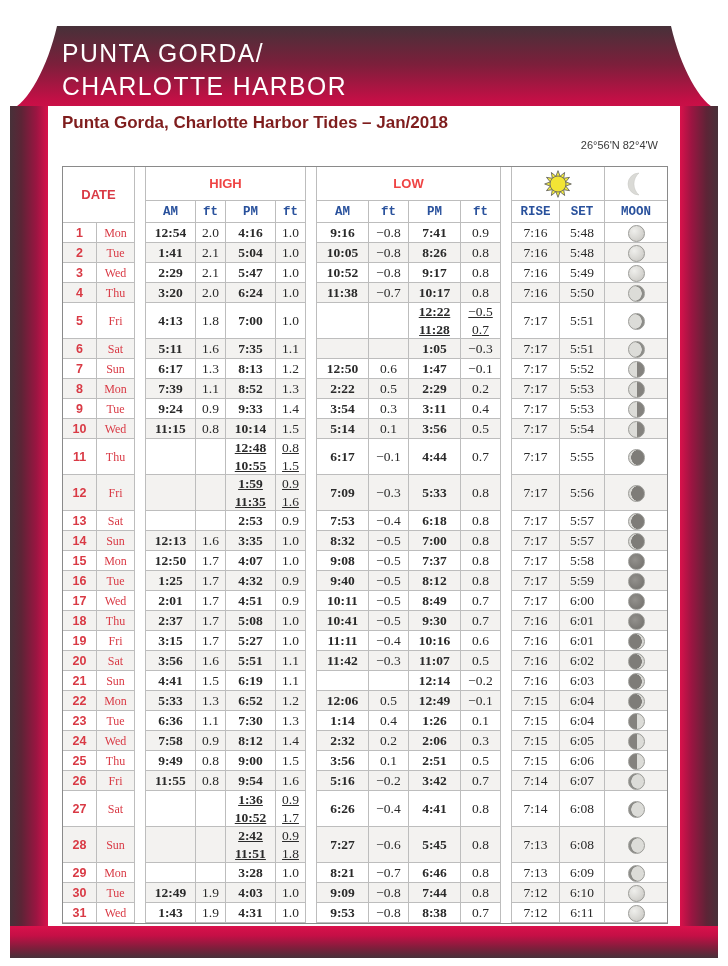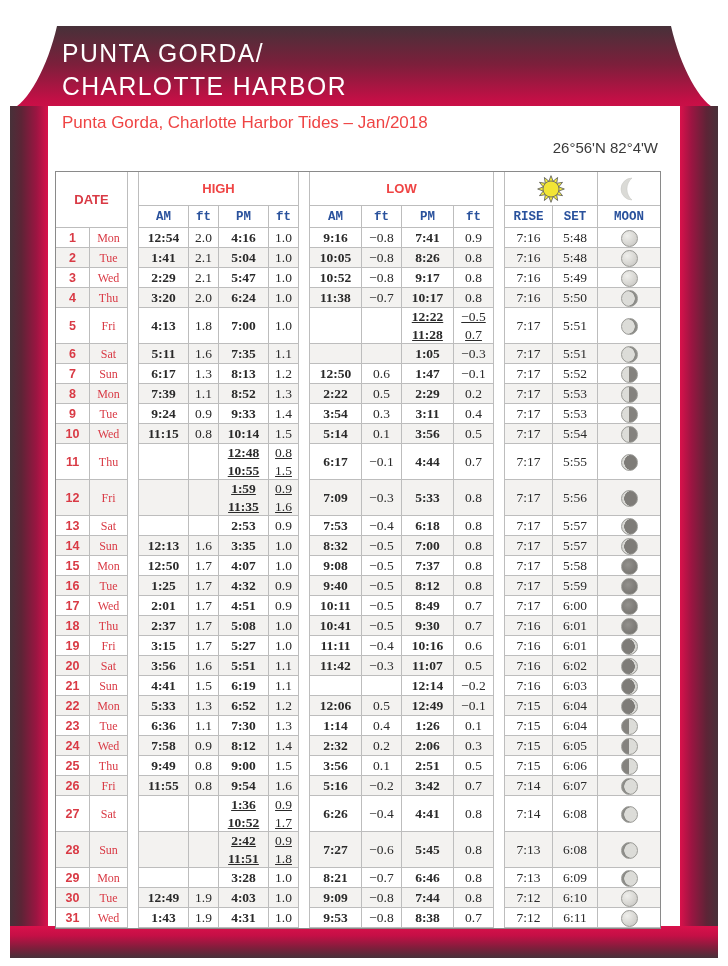--- a/index.html
+++ b/index.html
@@ -12,25 +12,25 @@
       font-size:26px;line-height:33px;letter-spacing:1.5px;font-weight:500;
       transform:scaleX(.95);transform-origin:left top;white-space:nowrap;}
   .side-strip{position:absolute;top:106px;width:38px;height:820px;}
   .strip-left{left:10px;background:linear-gradient(90deg,#473139 0%,#5d2436 30%,#9c1542 70%,#d9114b 100%);}
   .strip-right{left:680px;background:linear-gradient(270deg,#473139 0%,#5d2436 30%,#9c1542 70%,#d9114b 100%);}
   .bottom-bar{position:absolute;left:10px;top:926px;width:708px;height:32px;
       background:linear-gradient(180deg,#d9114b 0%,#c50f46 30%,#7c1f3b 70%,#473139 100%);}
 
   
   .panel{position:absolute;left:48px;top:106px;width:632px;height:820px;background:#fff;}
-  .doc-title{margin:7px 0 0 14px;font-size:17px;font-weight:normal;color:#ef4444;}
-  .coords{margin:6px 22px 14px 0;text-align:right;font-size:15px;color:#3a3a3a;}
+  .doc-title{margin:7px 0 0 14px;font-size:17px;font-weight:bold;color:#7f1d1d;}
+  .coords{margin:6px 22px 14px 0;text-align:right;font-size:11px;color:#3a3a3a;}
 
   
-  .tide-table{table-layout:fixed;width:606px;margin:15px 0 0 7px;
+  .tide-table{table-layout:fixed;width:606px;margin:15px 0 0 14px;
       border-collapse:separate;border-spacing:0;border:1px solid #8a8a8a;background:#fff;}
   .tide-table th,.tide-table td{border-right:1px solid #bdbdbd;border-bottom:1px solid #bdbdbd;
       text-align:center;vertical-align:middle;padding:0;overflow:hidden;}
   .tide-table tr > *:last-child{border-right:none;}
   .tide-table .sep{border-bottom:none !important;background:#fff !important;}
   .h-date{color:#d93a45;font-weight:bold;font-size:13px;}
   .h-group{color:#ef4444;font-weight:bold;font-size:13px;height:33px;}
   .h-icon{height:33px;}
   .h-icon svg{vertical-align:middle;}
   .h-col{color:#29519c;font-weight:bold;font-size:12.5px;height:21px;background:#fff;font-family:Liberation Mono, monospace;}

